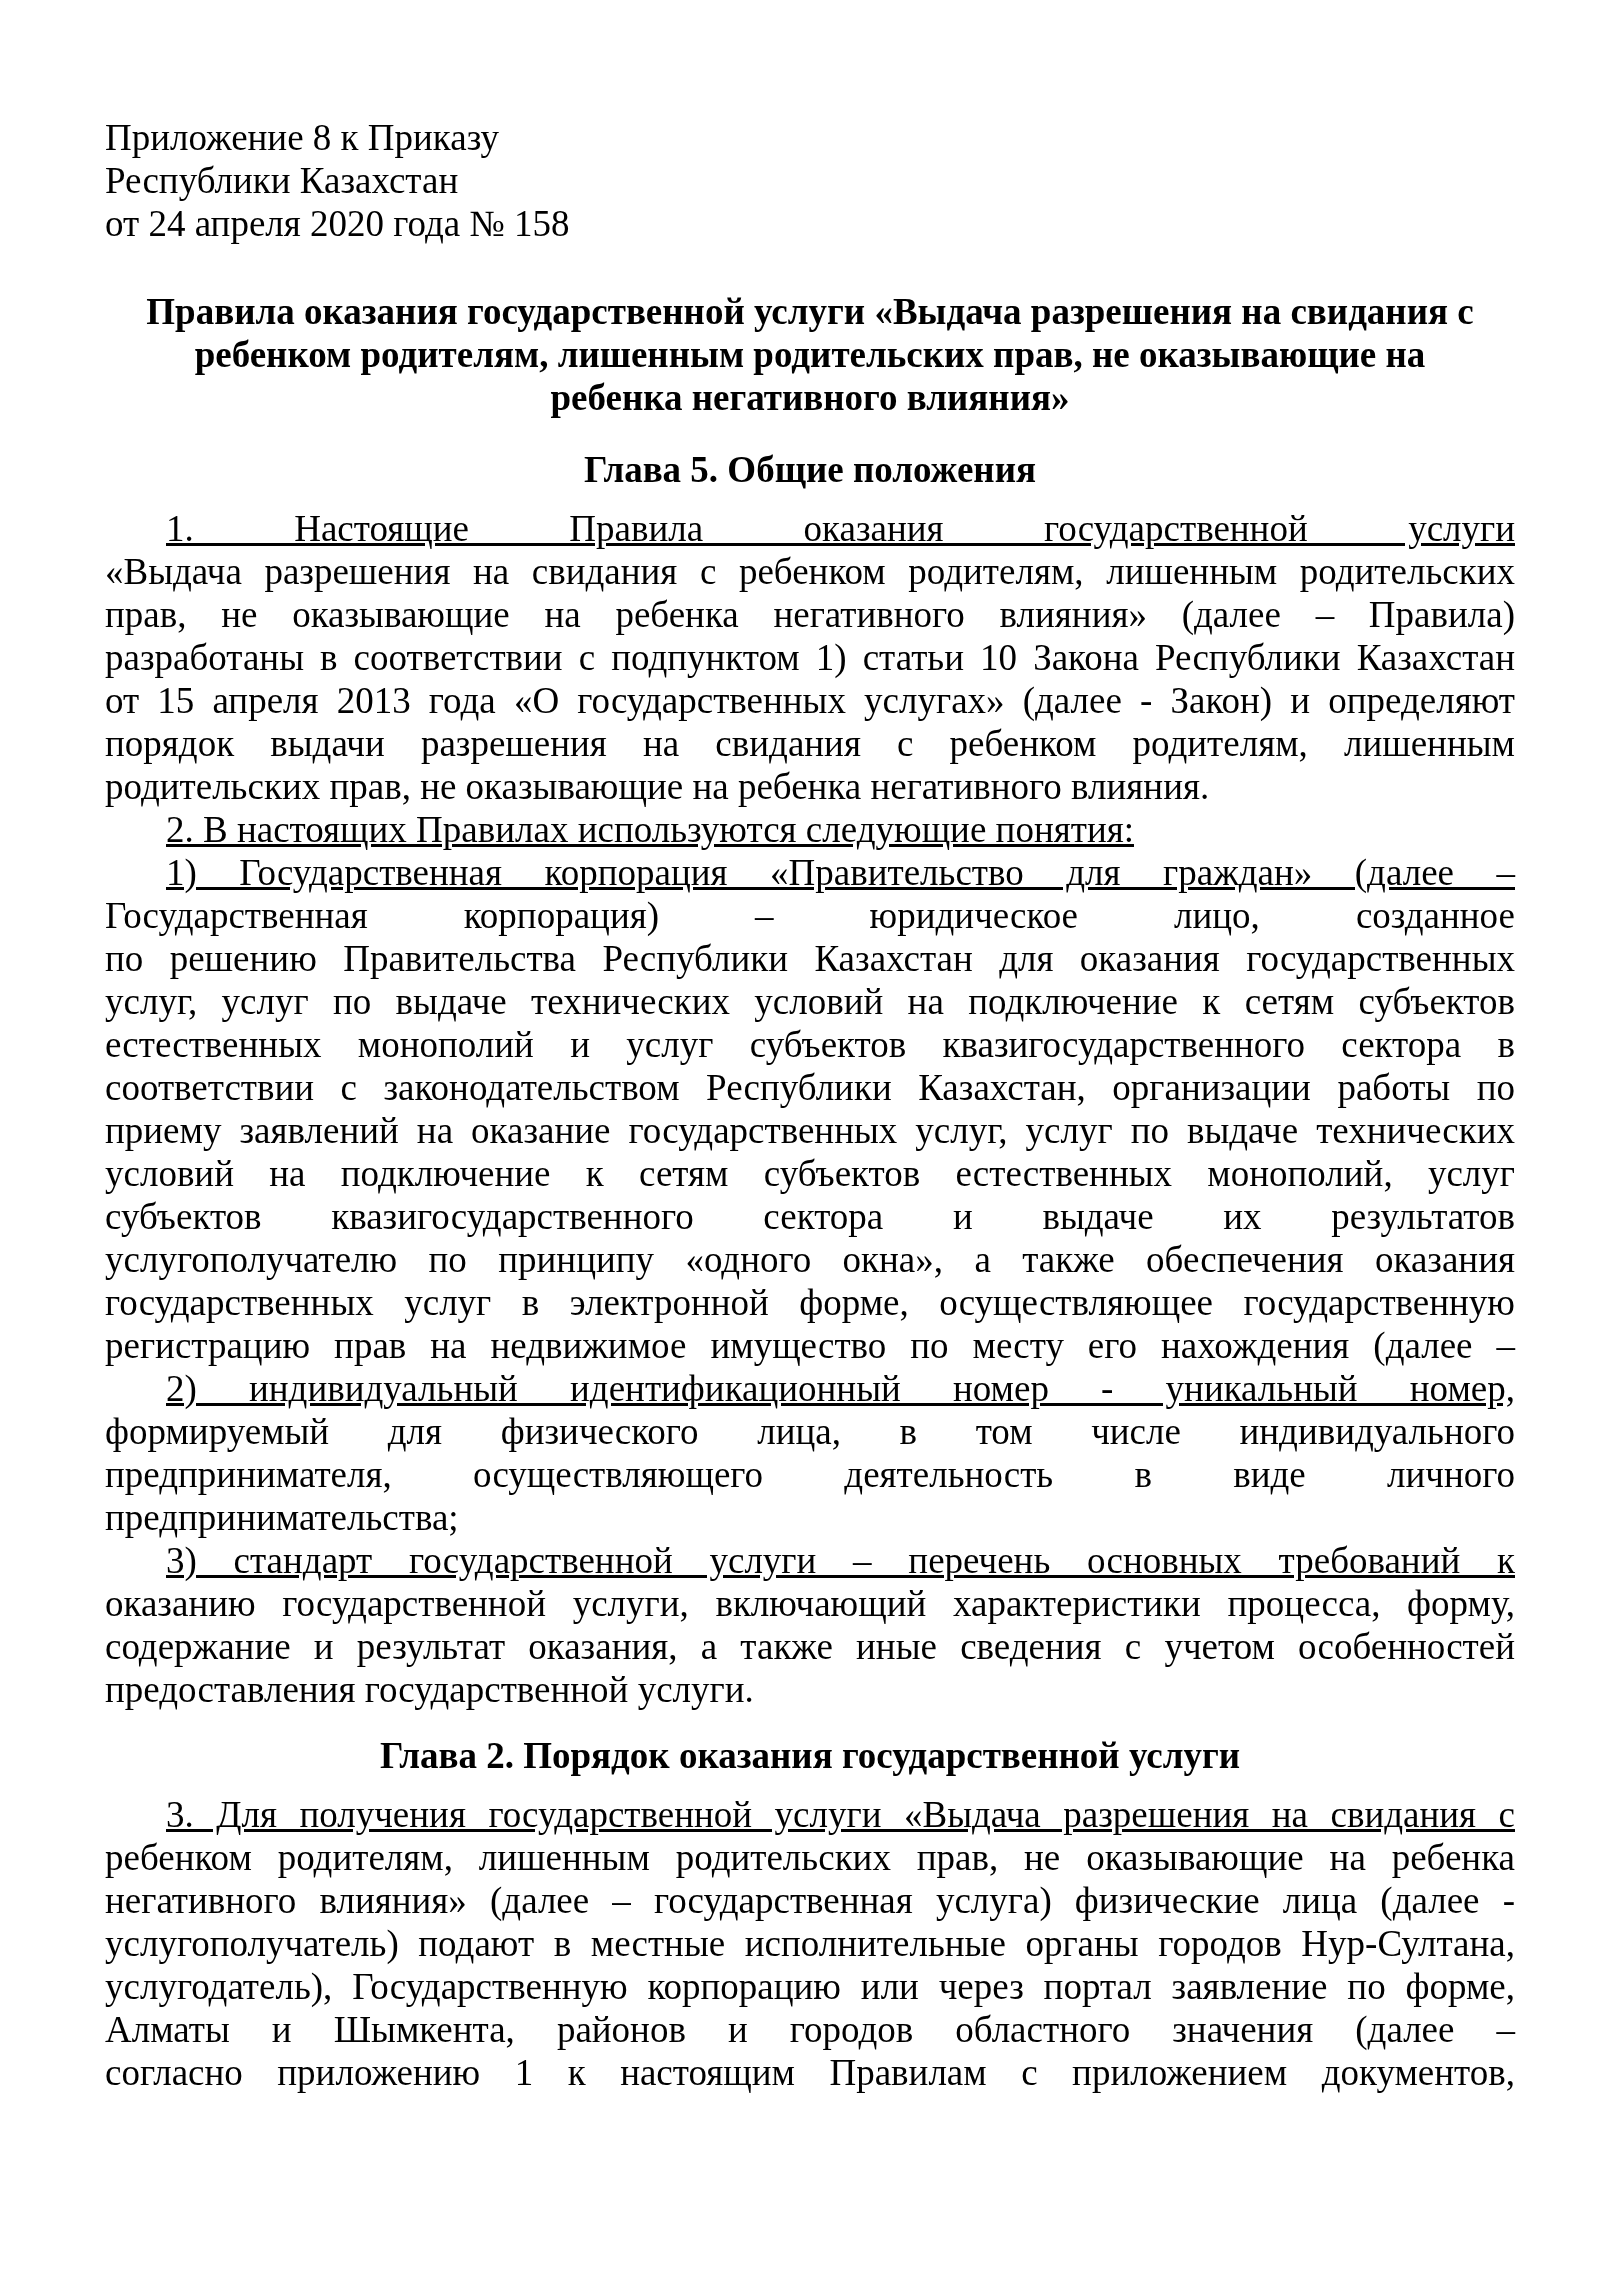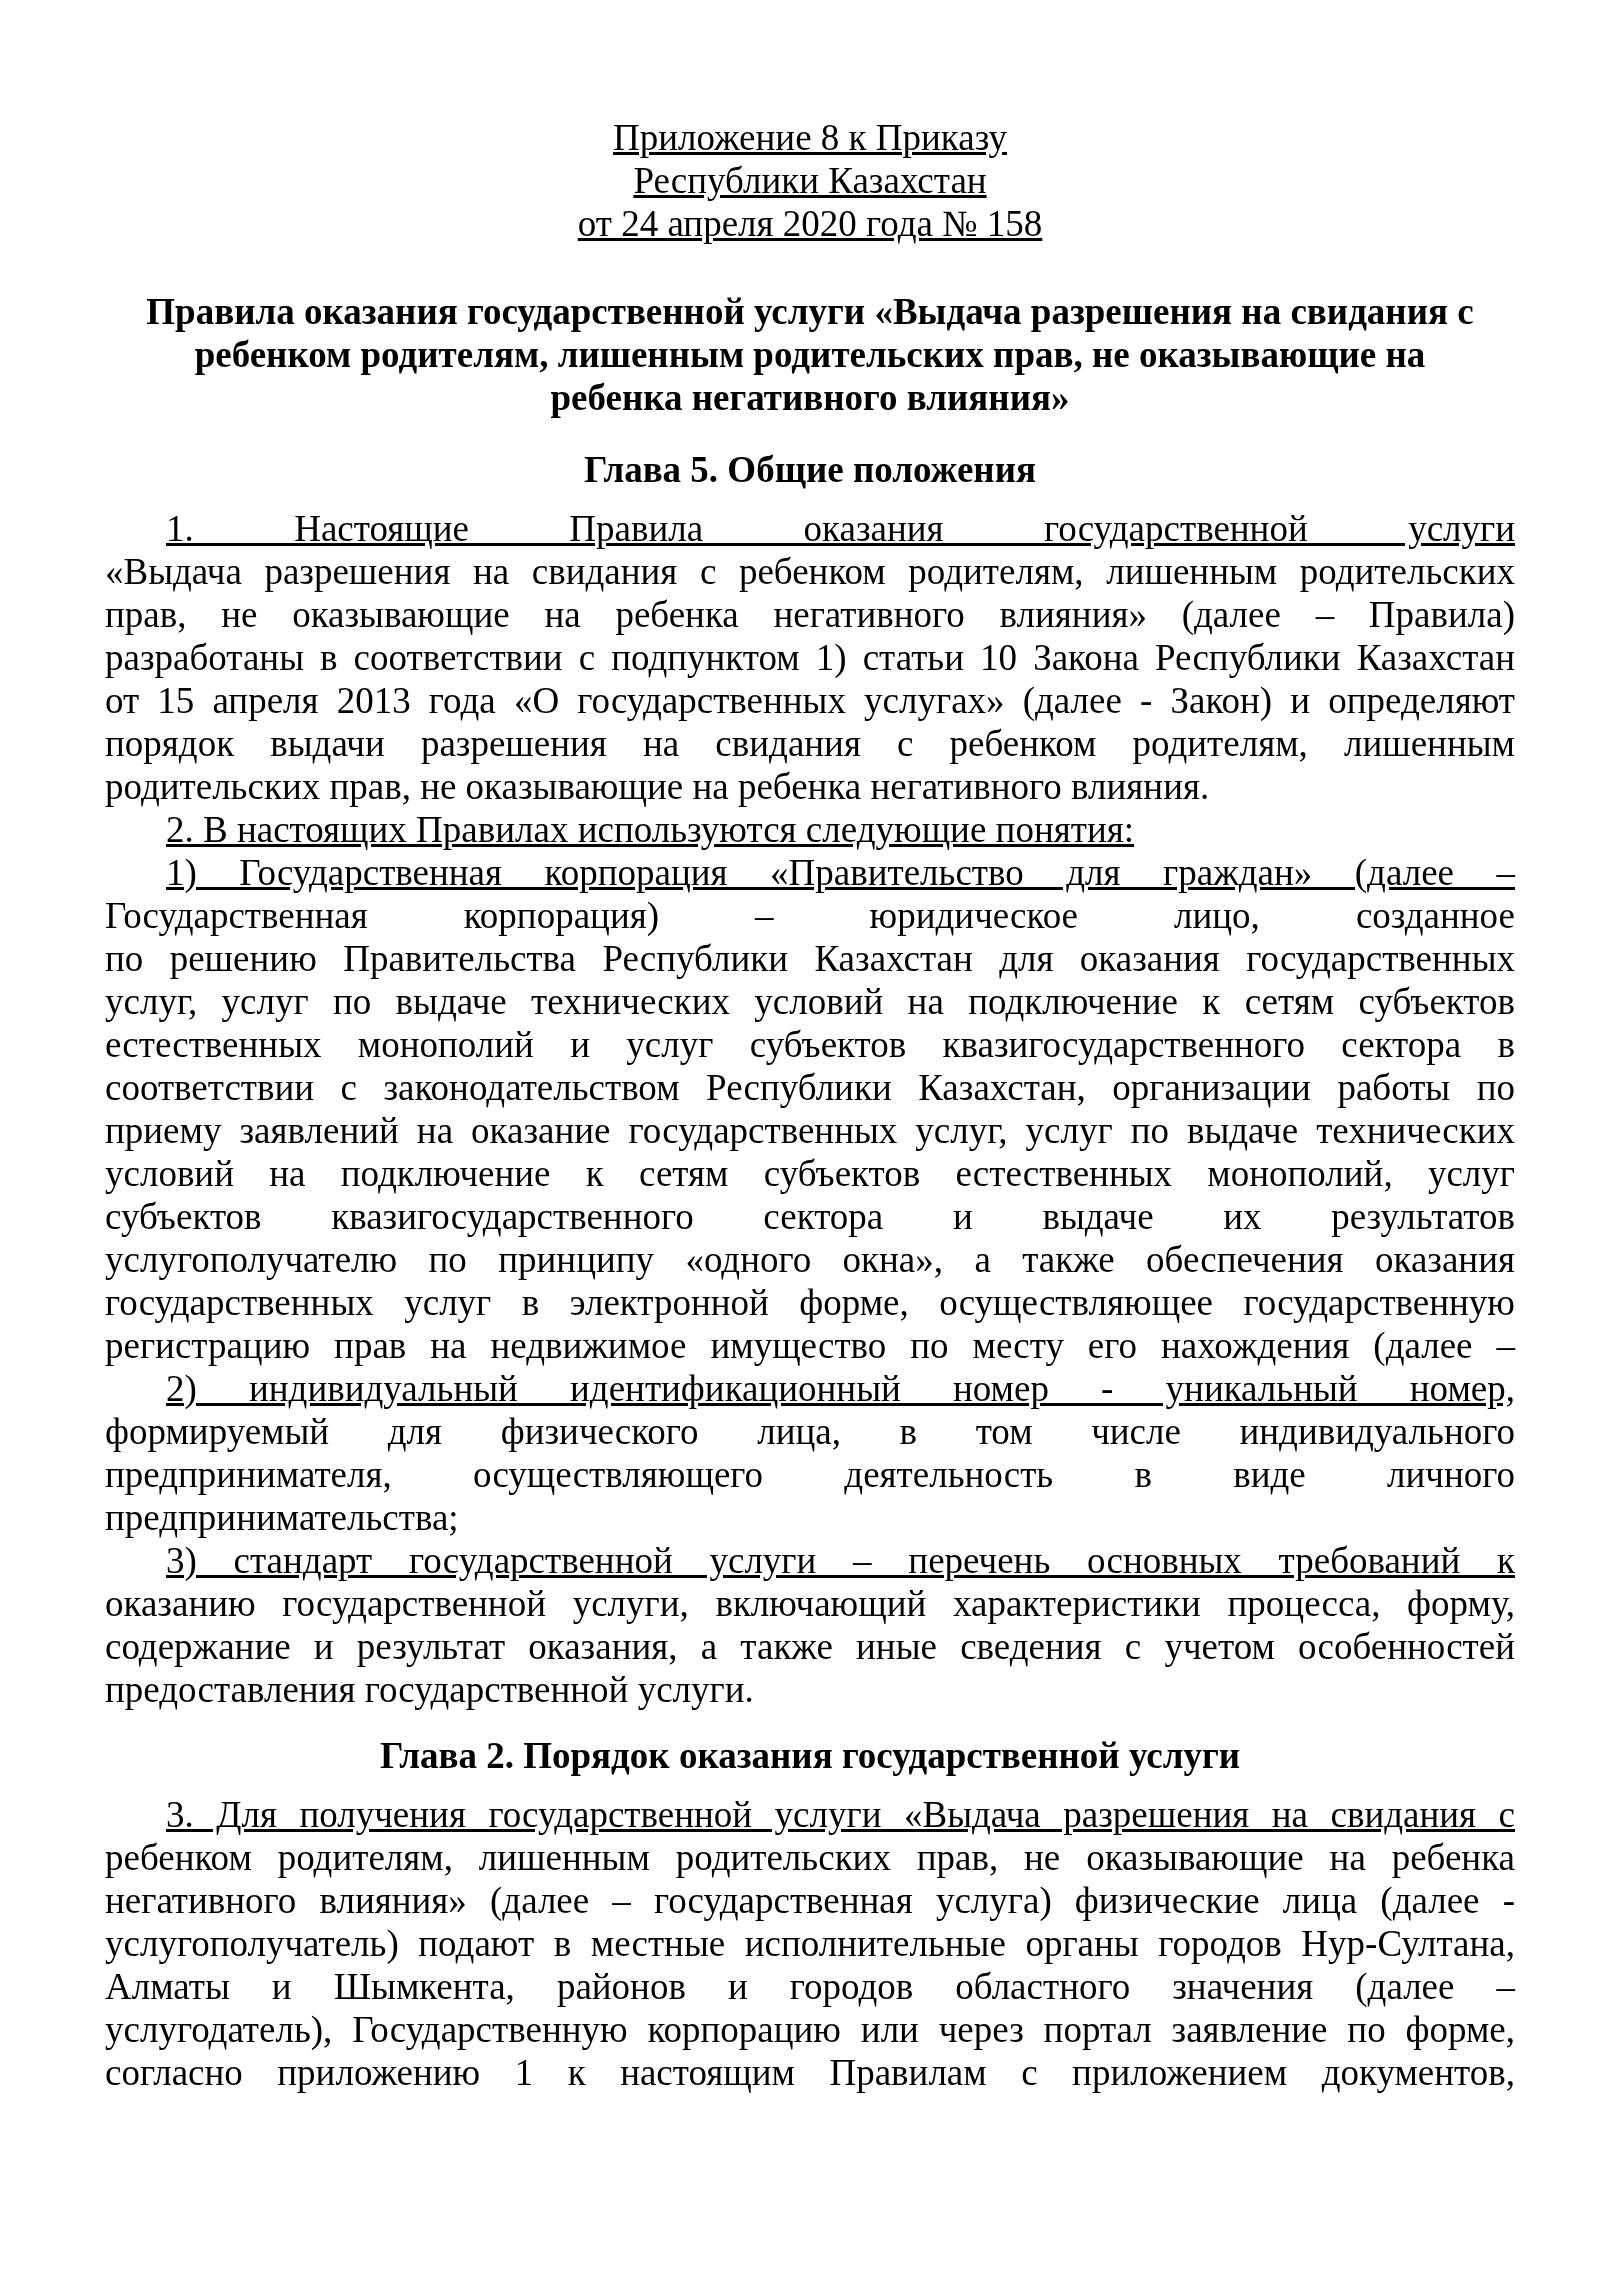--- a/index.html
+++ b/index.html
@@ -16,21 +16,21 @@
     color: #000000;
     overflow: hidden;
   }
   .page {
     box-sizing: border-box;
     width: 1621px;
     height: 2293px;
     padding: 116px 106px 0 105px;
     background: #ffffff;
   }
-  .hdr { text-align: center; text-decoration: underline; }
+  .hdr { text-align: left; }
   .hline { white-space: nowrap; }
   .title {
     margin-top: 45px;
     text-align: center;
     font-weight: bold;
   }
   .chap {
     margin: 29px 0 15.7px 0;
     text-align: center;
     font-weight: bold;
@@ -108,19 +108,19 @@
     <div class="ll">предоставления государственной услуги.</div>
   </div>
 
   <div class="chap chap2">Глава 2. Порядок оказания государственной услуги</div>
 
   <div class="para">
     <div class="jl ind">3. Для получения государственной услуги «Выдача разрешения на свидания с</div>
     <div class="jl">ребенком родителям, лишенным родительских прав, не оказывающие на ребенка</div>
     <div class="jl">негативного влияния» (далее – государственная услуга) физические лица (далее -</div>
     <div class="jl">услугополучатель) подают в местные исполнительные органы городов Нур-Султана,</div>
+    <div class="jl">услугодатель), Государственную корпорацию или через портал заявление по форме,</div>
     <div class="jl">Алматы и Шымкента, районов и городов областного значения (далее –</div>
-    <div class="jl">услугодатель), Государственную корпорацию или через портал заявление по форме,</div>
     <div class="jl">согласно приложению 1 к настоящим Правилам с приложением документов,</div>
   </div>
 
 </div>
 
 
 </body></html>

